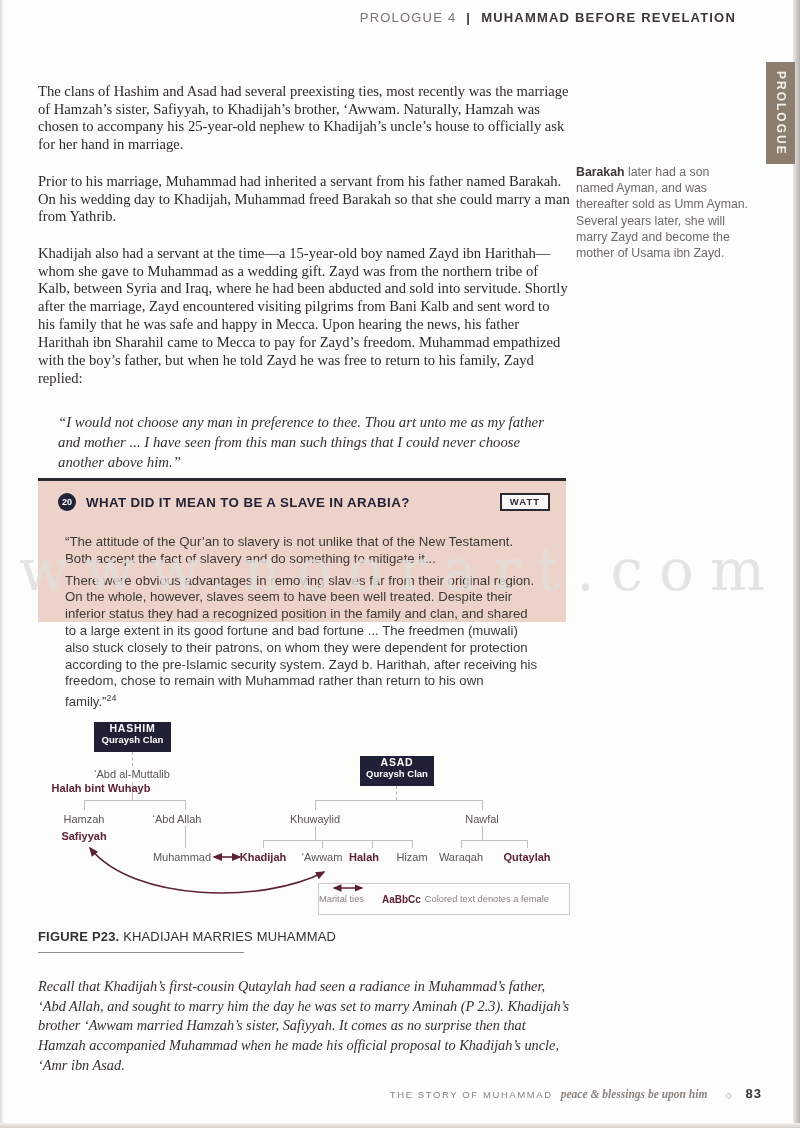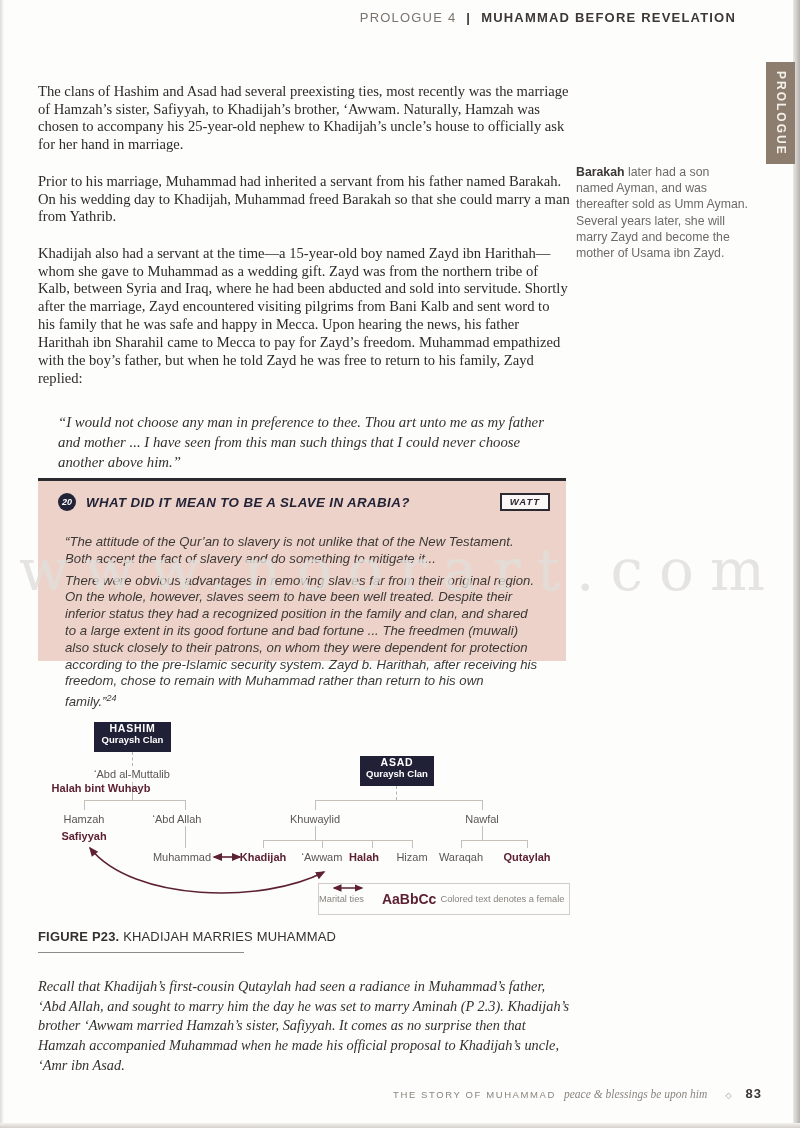--- a/index.html
+++ b/index.html
@@ -50,24 +50,23 @@
   
   .margin-note{
     position:absolute; left:576px; top:164px; width:172px;
     font-family:"Liberation Sans", sans-serif; font-size:12.3px; line-height:16.2px;
     color:#6e6a66;
   }
   .margin-note b{color:#3c3835;}
 
   
   .feature-box{
-    position:absolute; left:38px; top:478px; width:528px; height:183px;
+    position:absolute; left:38px; top:478px; width:528px; height:144px;
     background:#ecd2c9; border-top:3px solid #2b2a2e; box-sizing:border-box;
     font-family:"Liberation Sans", sans-serif;
-    font-style:italic;
   }
   .fb-head{position:absolute; left:20px; right:16px; top:12px; height:20px;}
   .fb-badge{
     position:absolute; left:0; top:0; width:18px; height:18px; border-radius:50%;
     background:#232338; color:#fff; font-size:9px; font-weight:bold;
     display:flex; align-items:center; justify-content:center;
   }
   .fb-title{
     position:absolute; left:28px; top:2px;
     font-size:13.3px; font-weight:bold; color:#232338; letter-spacing:0.4px;
@@ -112,21 +111,21 @@
   .vdash{position:absolute; width:0; border-left:1px dashed #b9b2ab;}
   .vline{position:absolute; width:1px; background:#c6c0b9;}
   .hline{position:absolute; height:1px; background:#c6c0b9;}
   .diagram svg{position:absolute; left:0; top:0; overflow:visible;}
 
   .legend{
     position:absolute; left:280px; top:183px; width:250px; height:30px;
     border:1px solid #d2ccc6; background:rgba(253,253,252,0.6);
     display:flex; align-items:center; font-size:9.3px; color:#8a837c;
   }
-  .legend .lsample{color:#5d2134; font-weight:bold; font-size:14px; margin:0 4px 0 18px;}
+  .legend .lsample{color:#5d2134; font-weight:bold; font-size:10px; margin:0 4px 0 18px;}
   .legend .larrow{margin:0 6px 0 10px;}
 
   
   .fig-head{
     position:absolute; left:38px; top:929px;
     font-family:"Liberation Sans", sans-serif; font-size:13.5px; color:#34302c;
     letter-spacing:0.2px; transform:scaleX(0.96); transform-origin:left;
     white-space:nowrap;
   }
   .fig-head .flabel{font-weight:bold;}
@@ -134,21 +133,21 @@
   .fig-caption{
     position:absolute; left:38px; top:963px; width:538px;
     font-style:italic; font-size:14.3px; line-height:19.6px; color:#35302c;
   }
 
   
   .footer{
     position:absolute; top:1084px; right:38px; white-space:nowrap; color:#8a847d;
   }
   .footer .ft-book{font-family:"Liberation Sans", sans-serif; font-size:9.5px; letter-spacing:1.6px;}
-  .footer .ft-blessing{font-family:"Liberation Serif", serif; font-style:italic; font-size:11.5px; margin-left:4px;}
+  .footer .ft-blessing{font-family:"Liberation Serif", serif; font-style:italic; font-size:11.5px; margin-left:4px;font-weight:bold;}
   .footer .ft-diamond{font-size:8px; margin:0 10px 0 14px; color:#a29c95;}
   .footer .ft-page{font-family:"Liberation Sans", sans-serif; font-weight:bold; font-size:13px; color:#3b3733; letter-spacing:1px;}
 </style>
 </head>
 <body>
 
 <div class="page">
 
   <div class="running-head">
     <span>PROLOGUE 4</span><span class="sep">|</span><span class="title">MUHAMMAD BEFORE REVELATION</span>

